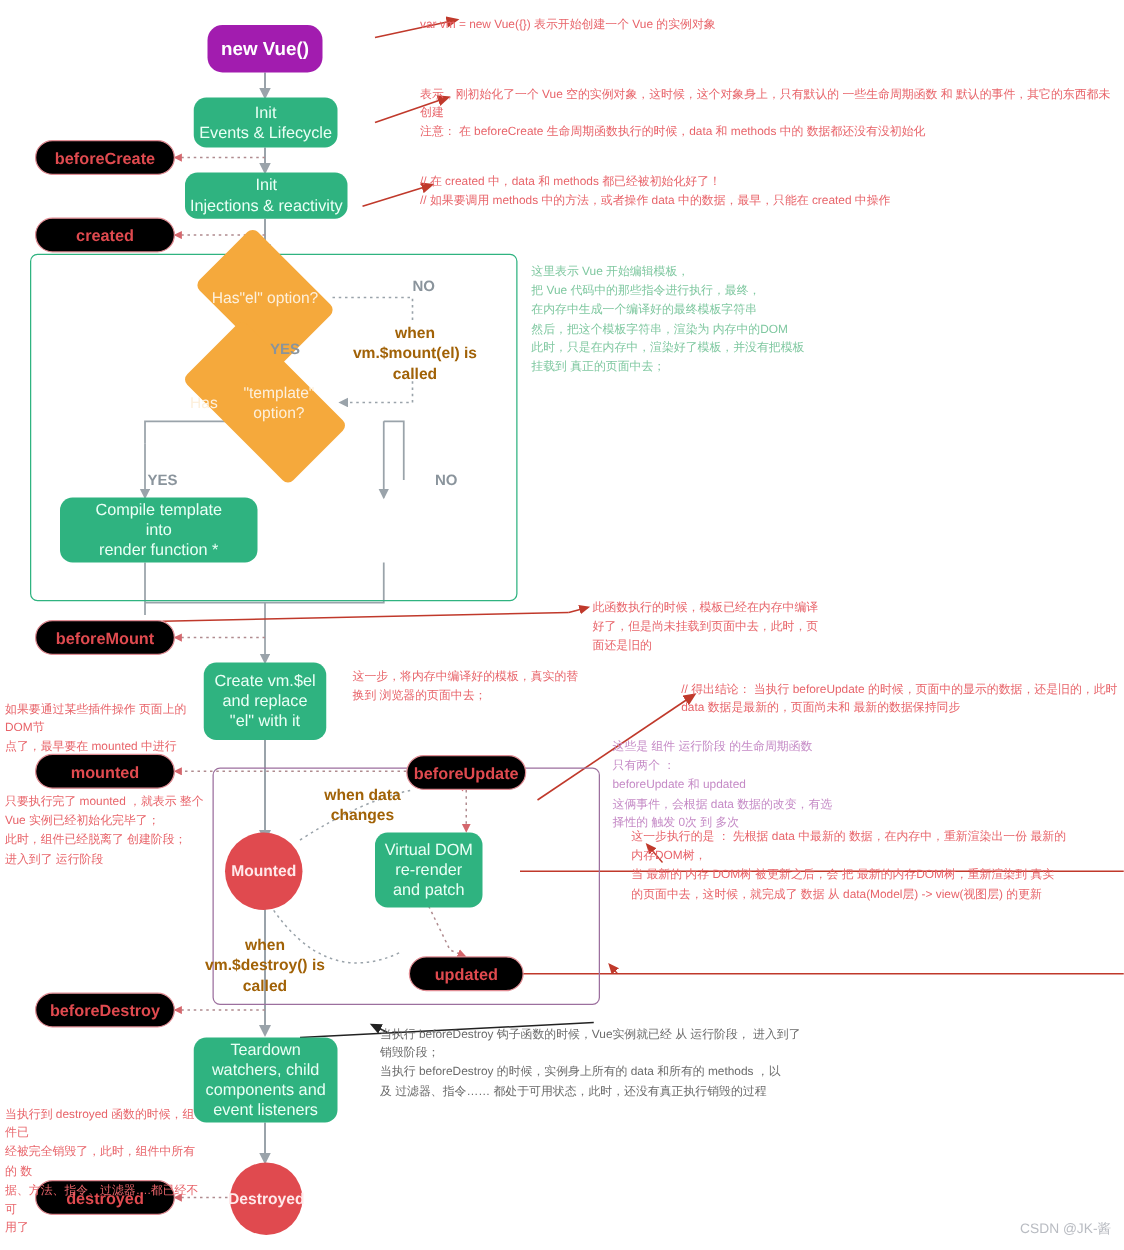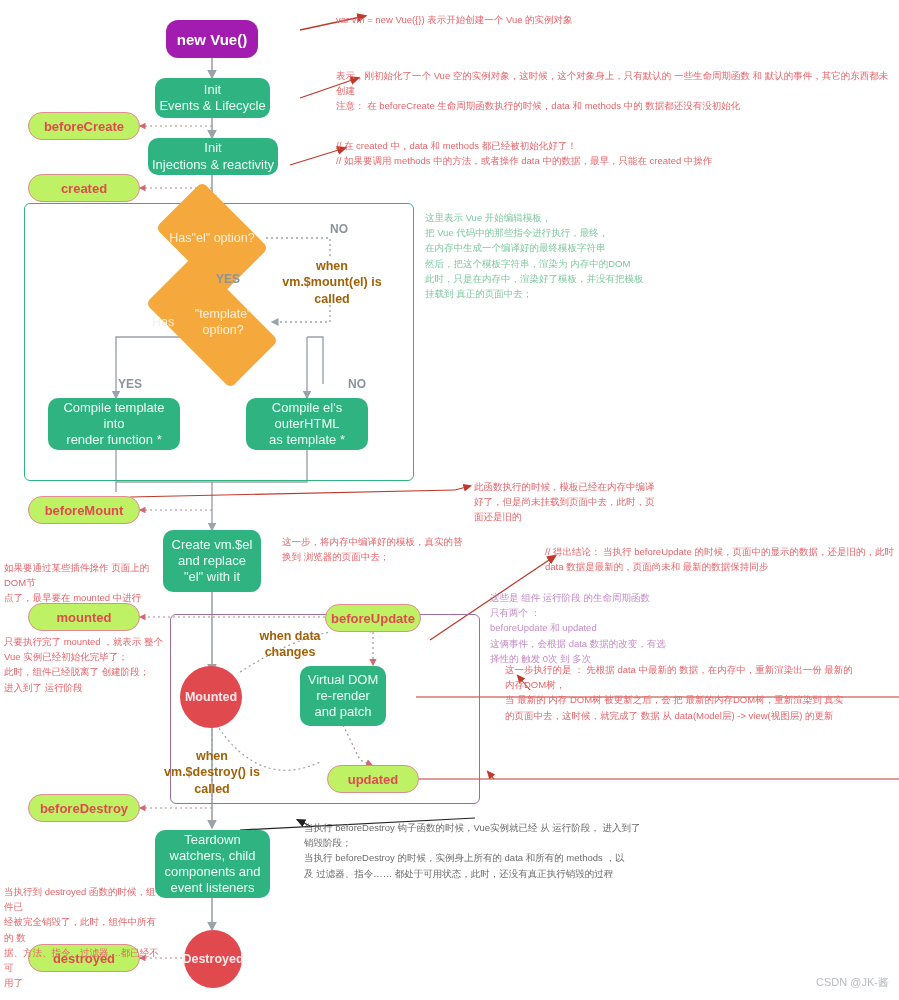--- a/index.html
+++ b/index.html
@@ -14,21 +14,21 @@
 
   
   .node{position:absolute;box-sizing:border-box;display:flex;align-items:center;justify-content:center;text-align:center;}
   .dark{background:#a21caf;color:#ffffff;font-weight:bold;font-size:15px;border-radius:12px;text-align:right;}
   .green{background:#2fb380;color:#eafff5;font-size:13px;line-height:1.25;border-radius:10px;}
   .diamond-wrap{position:absolute;}
   .diamond{width:100%;height:100%;background:#f5a93c;transform:rotate(45deg);border-radius:6px;}
   .diamond-label{position:absolute;inset:0;display:flex;align-items:center;justify-content:center;
     color:#fdf0dc;font-size:12.5px;line-height:1.3;text-align:center;}
   .circle{border-radius:50%;background:#e04a4f;color:#ffe9ea;font-weight:bold;font-size:12.5px;}
-  .pill{position:absolute;box-sizing:border-box;border:1px solid #e08c93;border-radius:14px;background:#bef264;
+  .pill{position:absolute;box-sizing:border-box;border:1px solid #e08c93;border-radius:14px;background:#000000;
     color:#e04a4f;font-weight:bold;font-size:13px;display:flex;align-items:center;justify-content:center;}
   .flowlabel{position:absolute;color:#8a949c;font-weight:bold;font-size:12px;padding-left:34px;}
   .flowtext{position:absolute;color:#a16207;font-weight:bold;font-size:12.5px;line-height:1.3;text-align:center;}
 
   
   .ann{position:absolute;line-height:1.6;white-space:pre-line;}
   .ann-red{color:#e8646a;font-size:9.5px;}
   .ann-green{color:#7fc8a0;font-size:9.5px;}
   .ann-purple{color:#c58ac6;font-size:9.5px;}
   .ann-grey{color:#6b6b6b;font-size:9.5px;}
@@ -138,27 +138,24 @@
 
   <div class="flowlabel" style="left:296px;top:222px;">NO</div>
   <div class="flowlabel" style="left:182px;top:272px;">YES</div>
   <div class="flowtext" style="left:272px;top:258px;width:120px;">when
 vm.$mount(el)
 is called</div>
 
   <div class="flowlabel" style="left:84px;top:377px;">YES</div>
   <div class="flowlabel" style="left:314px;top:377px;">NO</div>
 
-  <div class="node green" style="left:48px;top:398px;width:132px;height:52px;white-space:pre-line;">Compile template
+  <div class="node green" style="left:48px;top:398px;width:158px;height:52px;white-space:pre-line;">Compile template
 into
 render function *</div>
 
-  <div class="node green" style="left:246px;top:398px;width:122px;height:52px;white-space:pre-line;">Compile el's
-outerHTML
-as template *</div>
 
   <div class="node green" style="left:163px;top:530px;width:98px;height:62px;white-space:pre-line;">Create vm.$el
 and replace
 "el" with it</div>
 
   <div class="node circle" style="left:180px;top:666px;width:62px;height:62px;">Mounted</div>
 
   <div class="node green" style="left:300px;top:666px;width:86px;height:60px;white-space:pre-line;">Virtual DOM
 re-render
 and patch</div>

